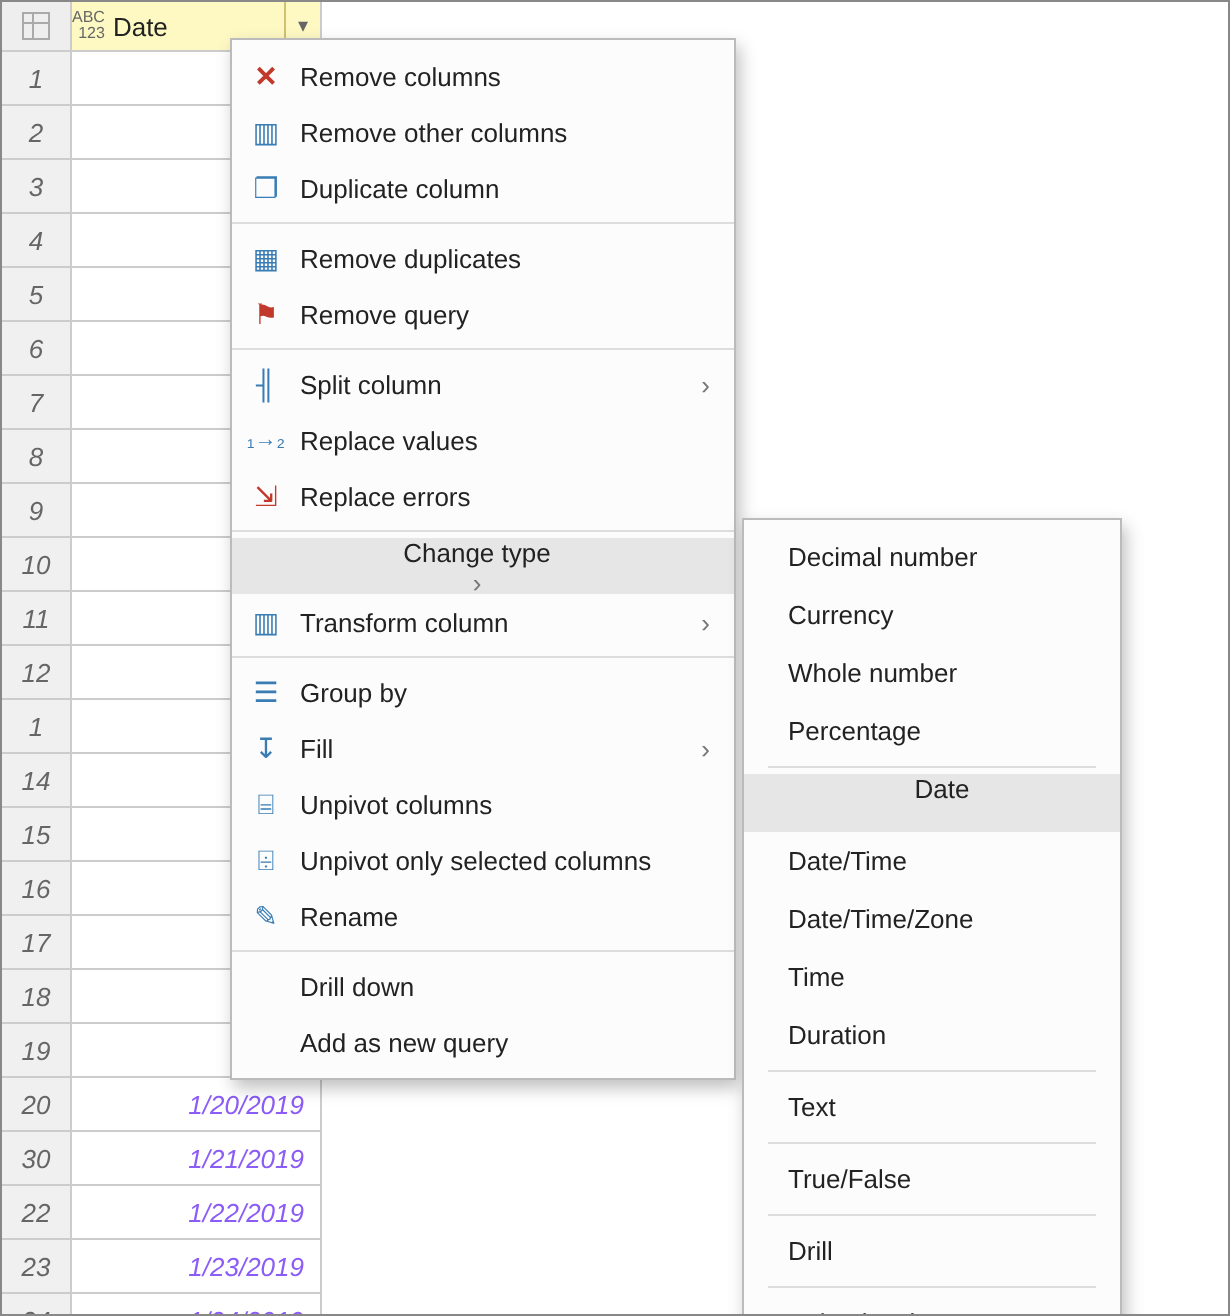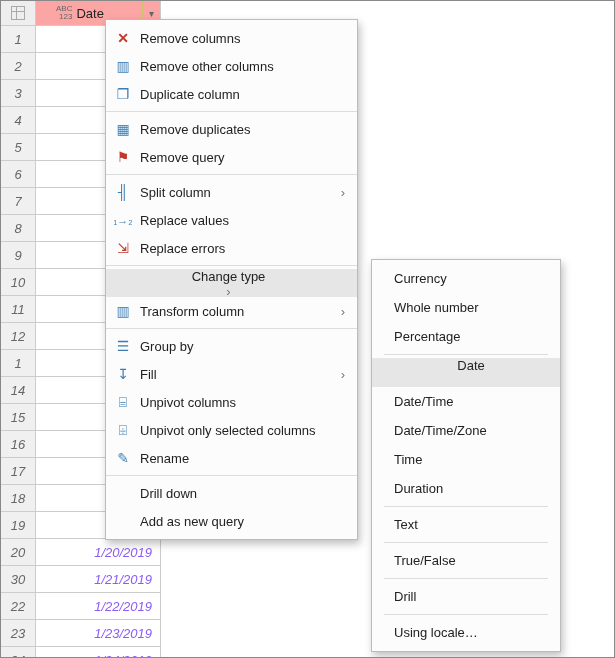--- a/index.html
+++ b/index.html
@@ -45,22 +45,22 @@
     padding-left: 6px;
   }
   .datecol {
     width: 125px;
     text-align: right;
     padding-right: 8px;
     font-style: italic;
     color: #8b5cf6;
   }
   .datecol.header {
-    background: #fca5a5;
-    padding-left: 20px;
+    background: #fef9c3;
+    padding-left: 0;
     padding-right: 0;
     font-style: normal;
     color: #222;
     border-right: 1px solid #ccc;
     display: flex;
     align-items: center;
   }
   .type-icon {
     display: inline-flex;
     flex-direction: column;
@@ -88,21 +88,21 @@
   }
 
   .menu {
     position: absolute;
     background: #fcfcfc;
     border: 1px solid #bbb;
     box-shadow: 2px 4px 8px rgba(0,0,0,.25);
     padding: 4px 0;
     z-index: 10;
   }
-  .menu1 { top: 18px; left: 104px; width: 253px; }
+  .menu1 { top: 18px; left: 114px; width: 253px; }
   .menu2 { top: 258px; left: 370px; width: 190px; }
   .menu-item {
     display: flex;
     align-items: center;
     height: 28px;
     padding: 0 12px 0 6px;
     cursor: default;
   }
   .menu-item.hover { background: #e6e6e6; flex-direction: column; }
   .menu-item .icon {
@@ -332,20 +332,23 @@
       <span class="label">Drill down</span>
     </div>
   <div class="menu-item">
       <span class="icon"></span>
       <span class="label">Add as new query</span>
     </div>
 </div>
 
 <div class="menu menu2">
   <div class="menu-item">
+      <span class="label">Decimal number</span>
+    </div>
+  <div class="menu-item">
       <span class="label">Currency</span>
     </div>
   <div class="menu-item">
       <span class="label">Whole number</span>
     </div>
   <div class="menu-item">
       <span class="label">Percentage</span>
     </div>
   <div class="menu-sep"></div>
   <div class="menu-item hover">

